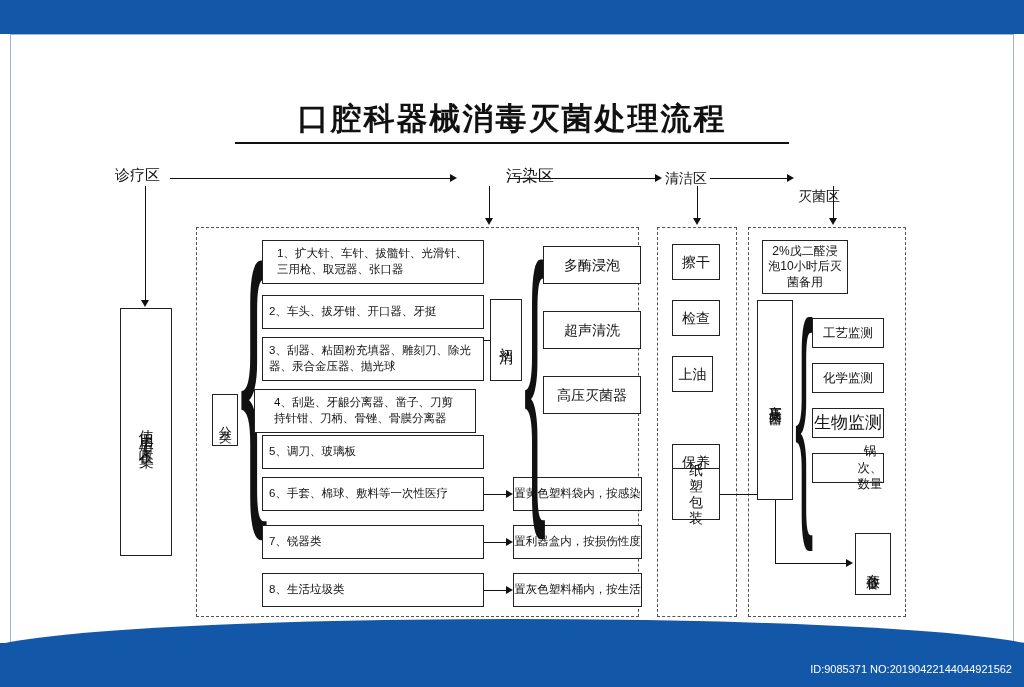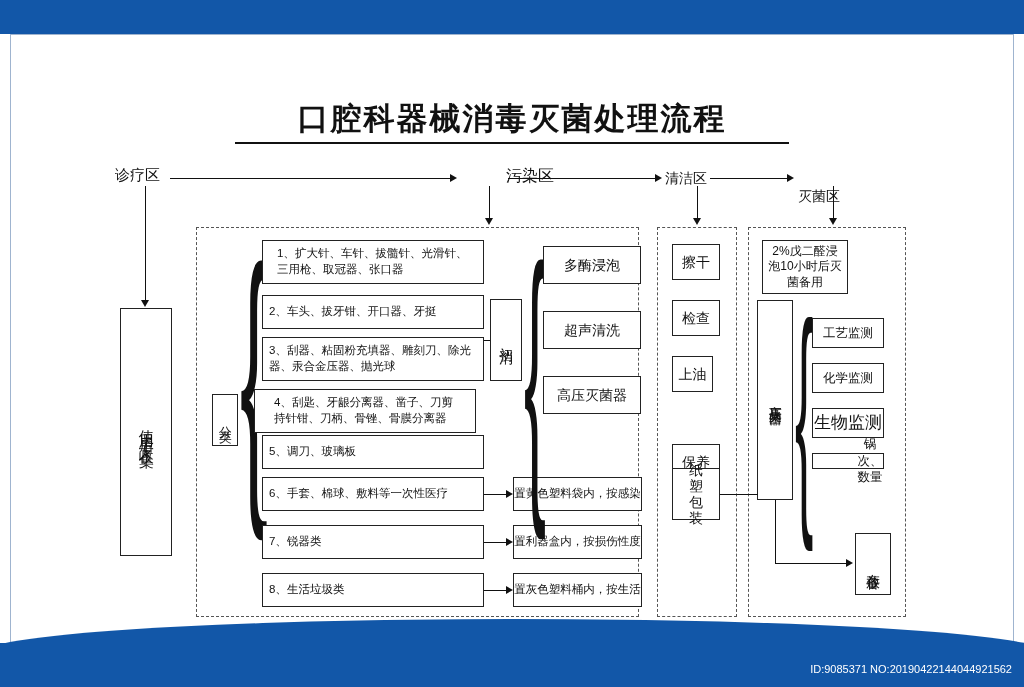--- a/index.html
+++ b/index.html
@@ -189,21 +189,21 @@
 
   <div class="box" style="left:812px;top:318px;width:72px;height:30px;font-size:12.5px;">
     <span>工艺监测</span>
   </div>
   <div class="box" style="left:812px;top:363px;width:72px;height:30px;font-size:12.5px;">
     <span>化学监测</span>
   </div>
   <div class="box" style="left:812px;top:408px;width:72px;height:30px;font-size:17px;">
     <span>生物监测</span>
   </div>
-  <div class="box" style="left:812px;top:453px;width:72px;height:16px;font-size:12.5px;padding-left:44px;">
+  <div class="box" style="left:812px;top:453px;width:72px;height:30px;font-size:12.5px;padding-left:44px;">
     <span>锅次、数量</span>
   </div>
 
   <div class="box" style="left:855px;top:533px;width:36px;height:62px;font-size:14px;">
     <span class="vtext" style="font-size:14px;letter-spacing:1px;">存放备</span>
   </div>
 
   <div class="vline" style="left:775px;top:500px;height:64px;"></div>
   <div class="hline" style="left:775px;top:563px;width:72px;"></div>
   <div class="arrow-r" style="left:846px;top:559px;"></div>

